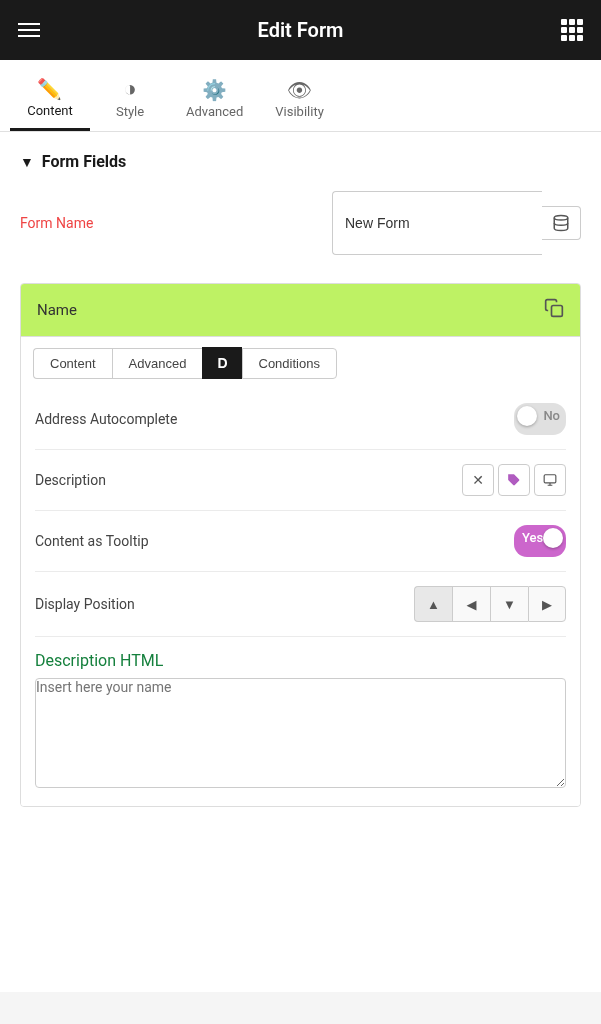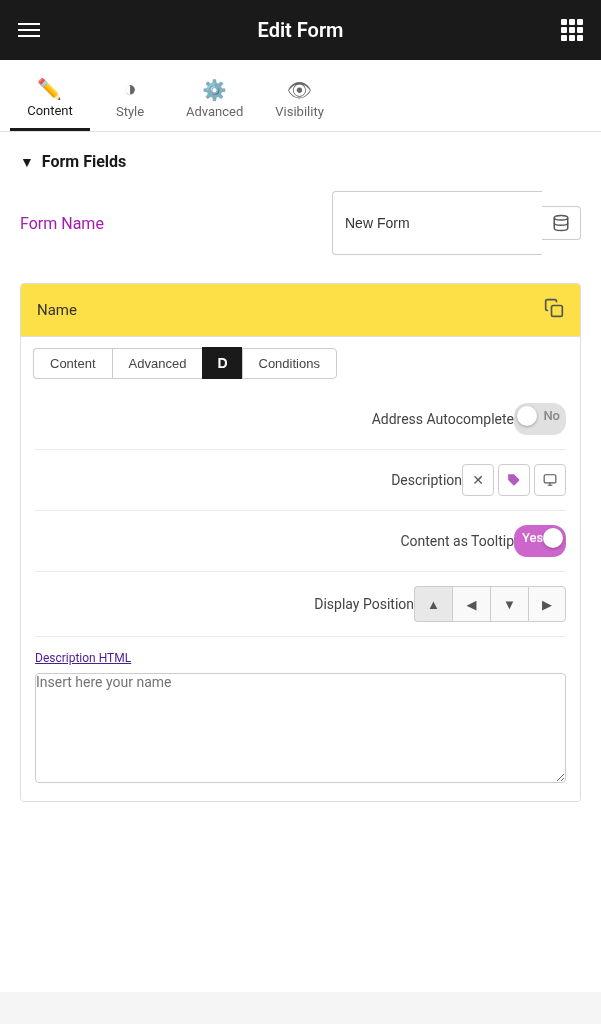--- a/index.html
+++ b/index.html
@@ -105,22 +105,22 @@
     }
 
     
     .form-row {
       display: flex;
       align-items: center;
       justify-content: space-between;
       margin-bottom: 28px;
     }
     .form-label {
-      font-size: 16px;
-      color: #a21caf;
+      font-size: 14px;
+      color: #ef4444;
     }
     .form-input-group {
       display: flex;
       align-items: center;
       gap: 0;
     }
     .form-input {
       border: 1px solid #ccc;
       border-right: none;
       border-radius: 4px 0 0 4px;
@@ -149,21 +149,21 @@
       border: 1px solid #ddd;
       border-radius: 4px;
       overflow: hidden;
     }
     .name-card-header {
       display: flex;
       align-items: center;
       justify-content: space-between;
       padding: 14px 16px;
       border-bottom: 1px solid #ddd;
-      background: #fde047;
+      background: #bef264;
     }
     .name-card-title {
       font-size: 15px;
       color: #333;
     }
     .copy-icon {
       font-size: 18px;
       color: #555;
       cursor: pointer;
     }
@@ -209,21 +209,21 @@
     }
 
     
     .field-section {
       padding: 0 14px 14px;
       background: #fff;
     }
     .field-row {
       display: flex;
       align-items: center;
-      justify-content: flex-end;
+      justify-content: space-between;
       padding: 14px 0;
       border-bottom: 1px solid #ebebeb;
     }
     .field-row:last-child {
       border-bottom: none;
     }
     .field-label {
       font-size: 14px;
       color: #444;
     }
@@ -326,25 +326,24 @@
       border-radius: 4px 0 0 4px;
       background: #e8e8e8;
     }
     .pos-btn:last-child {
       border-right: 1px solid #ccc;
       border-radius: 0 4px 4px 0;
     }
 
     
     .desc-html-label {
-      font-size: 12px;
-      color: #4c1d95;
+      font-size: 16px;
+      color: #15803d;
       margin-bottom: 8px;
       display: block;
-      text-decoration: underline;
     }
     .desc-textarea {
       width: 100%;
       border: 1px solid #ccc;
       border-radius: 4px;
       font-size: 14px;
       color: #6d28d9;
       min-height: 110px;
       resize: vertical;
       outline: none;

